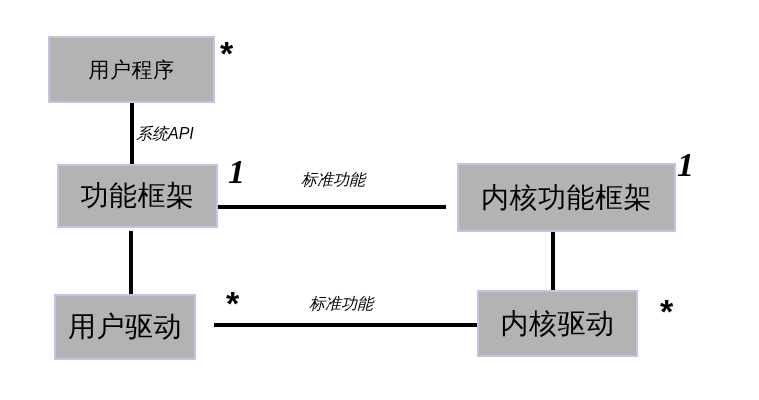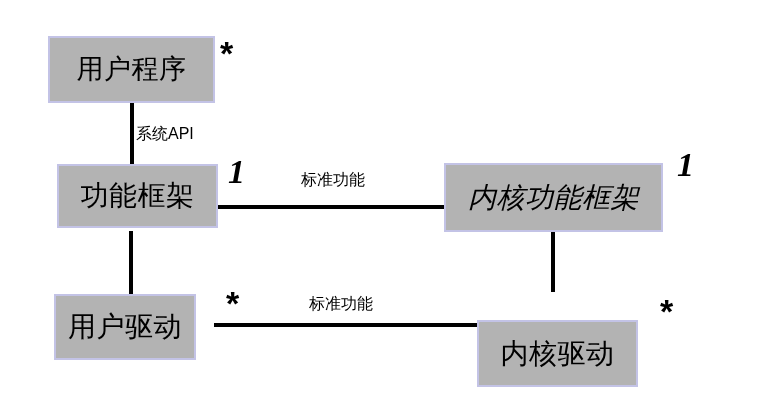--- a/index.html
+++ b/index.html
@@ -33,45 +33,46 @@
     font-weight: 400;
     letter-spacing: 0.5px;
     white-space: nowrap;
     z-index: 3;
   }
   .node-label {
     display: block;
     line-height: 1;
   }
 
-  #node-user-program   { left: 48px;  top: 36px;  width: 167px; height: 67px;  font-size: 27px; }
+  #node-user-program   { left: 48px;  top: 36px;  width: 167px; height: 67px;  font-size: 21px; }
   #node-func-frame     { left: 57px;  top: 164px; width: 161px; height: 64px;  font-size: 28px; }
-  #node-kern-func-frame{ left: 444px; top: 163px; width: 219px; height: 69px;  font-size: 28px; font-style: italic; }
+  #node-kern-func-frame{ left: 457px; top: 163px; width: 219px; height: 69px;  font-size: 28px; }
   #node-user-driver    { left: 54px;  top: 294px; width: 142px; height: 66px;  font-size: 28px; }
-  #node-kern-driver    { left: 477px; top: 290px; width: 161px; height: 67px;  font-size: 28px; margin-top: 30px; }
+  #node-kern-driver    { left: 477px; top: 290px; width: 161px; height: 67px;  font-size: 28px; }
 
   
   .edge {
     position: absolute;
     background: #000000;
     z-index: 1;
   }
   .edge-v { width: 4px; }
   .edge-h { height: 4px; }
 
   #edge-sysapi       { left: 130px; top: 101px; width: 4px;   height: 65px; }
   #edge-std-func-top { left: 216px; top: 205px; width: 230px; height: 4px;  }
   #edge-left-vert    { left: 129px; top: 231px; width: 4px;   height: 65px; }
   #edge-right-vert   { left: 551px; top: 231px; width: 4px;   height: 61px; }
   #edge-std-func-bot { left: 214px; top: 323px; width: 265px; height: 4px;  }
 
   
   .edge-label {
     position: absolute;
     font-family: "Liberation Sans", "DejaVu Sans", sans-serif;
+    font-style: italic;
     font-weight: 400;
     font-size: 16px;
     color: #000000;
     white-space: nowrap;
     line-height: 1;
     z-index: 4;
   }
   #label-sysapi        { left: 136px; top: 126px; }
   #label-std-func-top  { left: 301px; top: 172px; }
   #label-std-func-bot  { left: 309px; top: 296px; }

